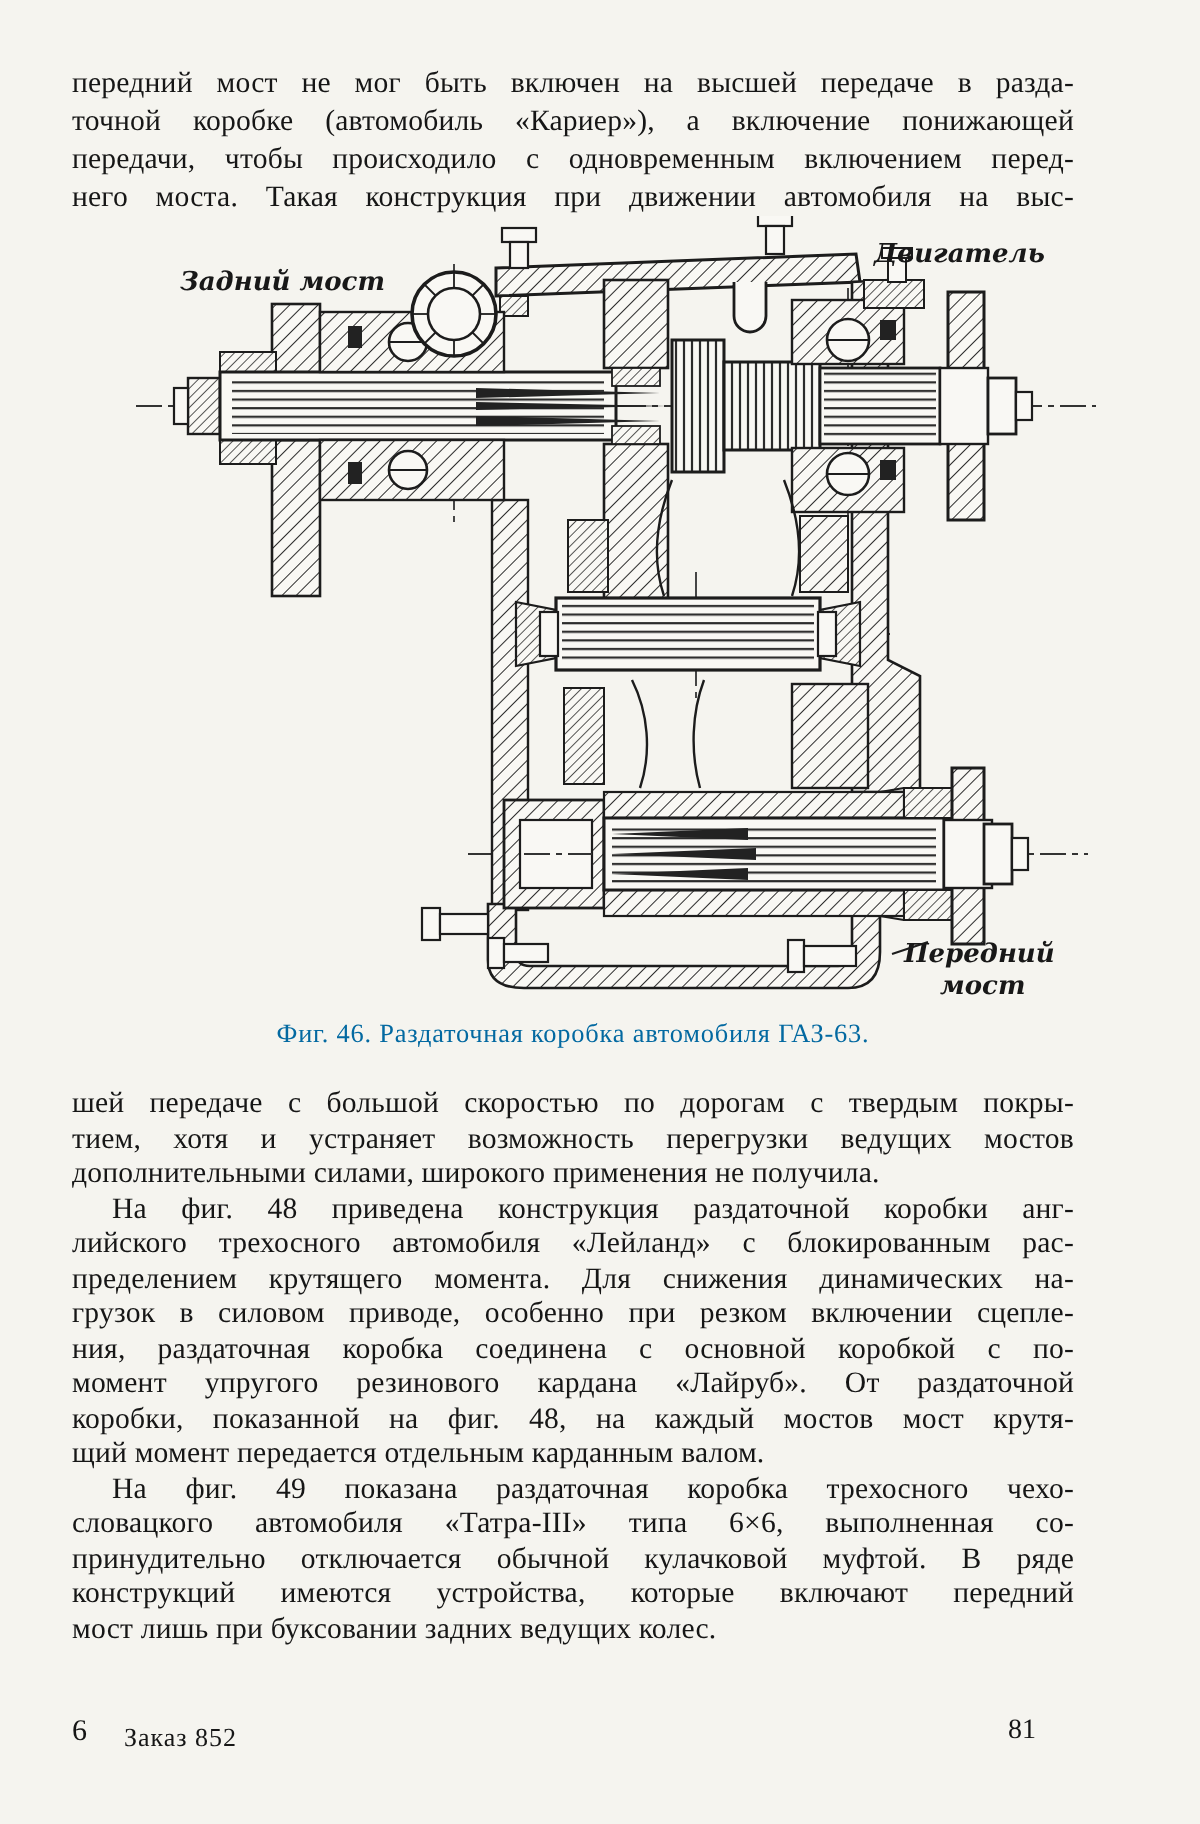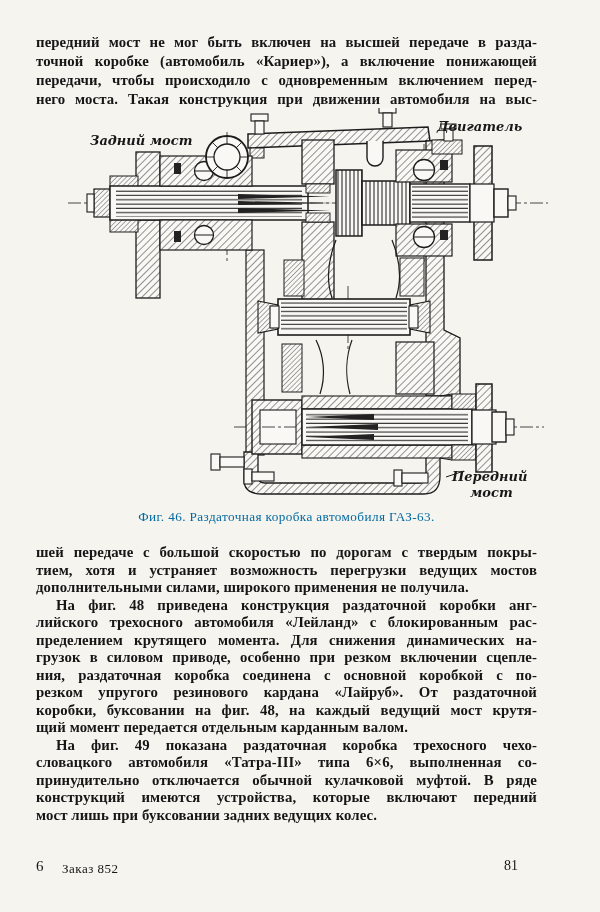--- a/index.html
+++ b/index.html
@@ -16,21 +16,21 @@
   .para-top{top:33px;}
   .para-top .tline{line-height:19px;}
   .para-bottom{top:544px;}
   .para-bottom .tline{line-height:17.5px;}
   .tline{
     font-size:14.8px;
     text-align:justify;
     text-align-last:justify;
     white-space:normal;
     letter-spacing:.1px;
-    font-weight:700;
+    font-weight:400;
   }
   .tline.pend{text-align-last:left;}
   .tline.pind{text-indent:20px;}
   .figure{position:absolute;left:0;top:108px;width:600px;height:400px;}
   .figure svg{display:block;}
   .caption{
     position:absolute;left:36px;top:509px;width:501px;
     text-align:center;font-size:13.2px;letter-spacing:.4px;color:#0369a1;
   }
   .footer{position:absolute;left:0;top:858px;width:600px;height:22px;font-size:13px;}
@@ -237,22 +237,22 @@
 
   <div class="textblock para-bottom">
       <div class="tline">шей передаче с большой скоростью по дорогам с твердым покры-</div>
       <div class="tline">тием, хотя и устраняет возможность перегрузки ведущих мостов</div>
       <div class="tline pend">дополнительными силами, широкого применения не получила.</div>
       <div class="tline pind">На фиг. 48 приведена конструкция раздаточной коробки анг-</div>
       <div class="tline">лийского трехосного автомобиля «Лейланд» с блокированным рас-</div>
       <div class="tline">пределением крутящего момента. Для снижения динамических на-</div>
       <div class="tline">грузок в силовом приводе, особенно при резком включении сцепле-</div>
       <div class="tline">ния, раздаточная коробка соединена с основной коробкой с по-</div>
-      <div class="tline">резком упругого резинового кардана «Лайруб». От раздаточной</div>
-      <div class="tline">коробки, буксовании на фиг. 48, на каждый ведущий мост крутя-</div>
+      <div class="tline">момент упругого резинового кардана «Лайруб». От раздаточной</div>
+      <div class="tline">коробки, показанной на фиг. 48, на каждый мостов мост крутя-</div>
       <div class="tline pend">щий момент передается отдельным карданным валом.</div>
       <div class="tline pind">На фиг. 49 показана раздаточная коробка трехосного чехо-</div>
       <div class="tline">словацкого автомобиля «Татра-III» типа 6×6, выполненная со-</div>
       <div class="tline">принудительно отключается обычной кулачковой муфтой. В ряде</div>
       <div class="tline">конструкций имеются устройства, которые включают передний</div>
       <div class="tline pend">мост лишь при буксовании задних ведущих колес.</div>
     </div>
 
   <div class="footer">
     <span class="f-num">6</span>

